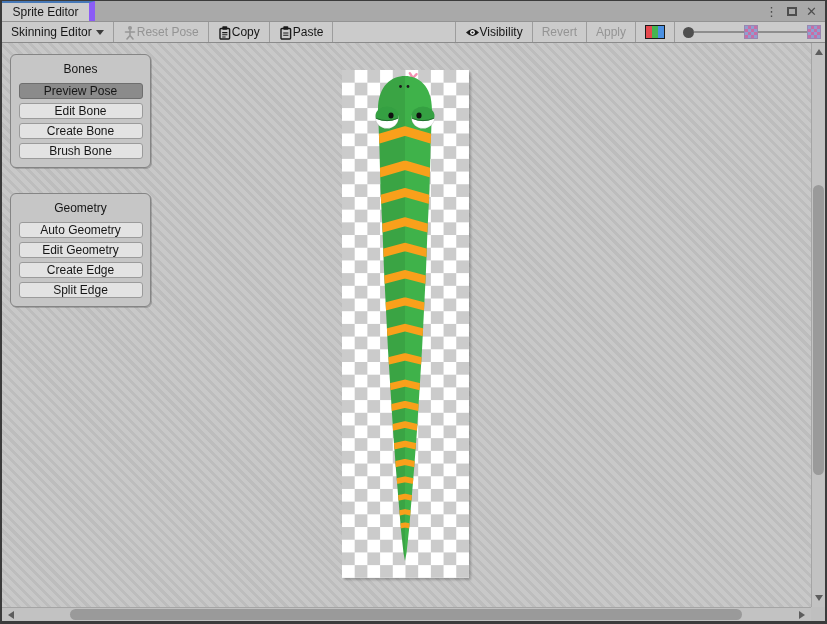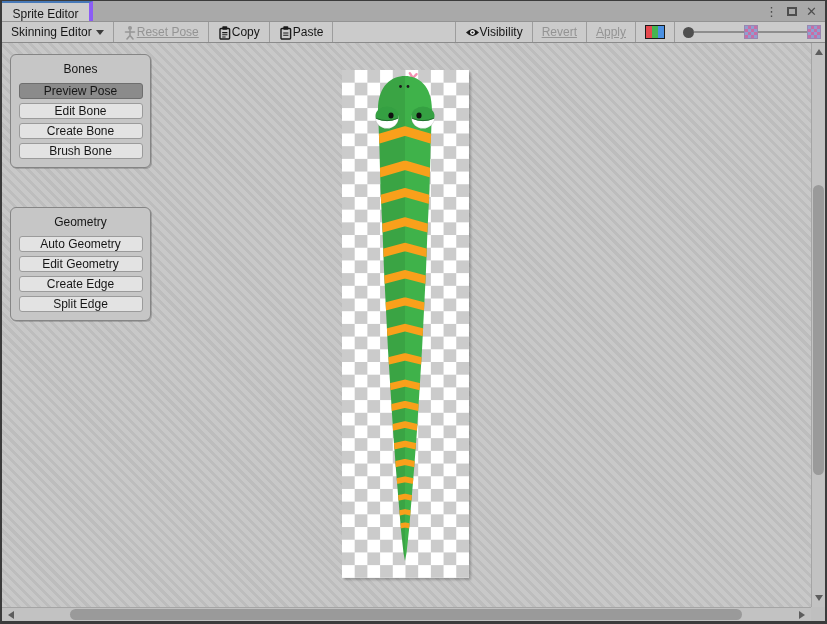--- a/index.html
+++ b/index.html
@@ -9,36 +9,36 @@
     background:#3b3b3b;
     -webkit-font-smoothing:antialiased;
   }
   
   .titlebar{
     position:absolute;left:2px;top:1px;right:2px;height:20px;
     background:var(--chrome,#a9a9a9);display:flex;align-items:stretch;
   }
   .tab{
     width:87px;background:#cdcdcd;border-top:2px solid var(--accent-blue,#4779b8);
-    border-right:4px solid #8b5cf6;display:flex;align-items:flex-end;justify-content:center;
+    border-right:6px solid #8b5cf6;display:flex;align-items:center;justify-content:center;
     font-size:12px;color:#161616;
   }
   .win-controls{margin-left:auto;display:flex;align-items:center;gap:9px;padding-right:8px;color:#4d4d4d;}
   .win-glyph{font-size:13px;line-height:1;cursor:default;}
   .win-max{width:10px;height:9px;border:2px solid #4d4d4d;box-sizing:border-box;}
   
   .toolbar{
     position:absolute;left:2px;top:21px;right:2px;height:22px;
     background:var(--toolbar-bg,#cbcbcb);
     border-top:1px solid #939393;border-bottom:1px solid #8b8b8b;
     display:flex;align-items:stretch;box-sizing:border-box;font-size:12px;color:#161616;
   }
   .tb-item{display:flex;align-items:center;gap:0;padding:0 9px;white-space:nowrap;}
   .tb-sep{width:1px;background:#9d9d9d;}
-  .tb-disabled{color:#949494;text-decoration:underline;}
+  .tb-disabled{color:#949494;}
   .caret{width:0;height:0;border-left:4px solid transparent;border-right:4px solid transparent;border-top:5px solid #3c3c3c;margin-left:4px;}
   .tb-spacer{flex:1;}
   .rgb-swatch{width:18px;height:12px;border:1px solid #1a1a1a;display:flex;}
   .rgb-swatch i{flex:1;}
   .slider-zone{display:flex;align-items:center;width:138px;padding:0 4px 0 8px;}
   .slider-track{height:2px;background:#8e8e8e;flex:1;}
   .slider-knob{width:11px;height:11px;border-radius:50%;background:#4f4f4f;flex:none;}
   .mip-icon{width:12px;height:12px;flex:none;border:1px solid #9a86b0;
     background-image:conic-gradient(#c76ea6 25%,#8f9fd0 0 50%,#c76ea6 0 75%,#8f9fd0 0);
     background-size:6px 6px;}
@@ -180,21 +180,21 @@
   <div class="panel" style="top:11px;">
     <div class="panel-title">Bones</div>
     <div>
         <div class="tool-btn active">Preview Pose</div>
         <div class="tool-btn">Edit Bone</div>
         <div class="tool-btn">Create Bone</div>
         <div class="tool-btn">Brush Bone</div>
       </div>
   </div>
 
-  <div class="panel" style="top:164px;">
+  <div class="panel" style="top:150px;">
     <div class="panel-title">Geometry</div>
     <div>
         <div class="tool-btn">Auto Geometry</div>
         <div class="tool-btn">Edit Geometry</div>
         <div class="tool-btn">Create Edge</div>
         <div class="tool-btn">Split Edge</div>
       </div>
   </div>
 
 

